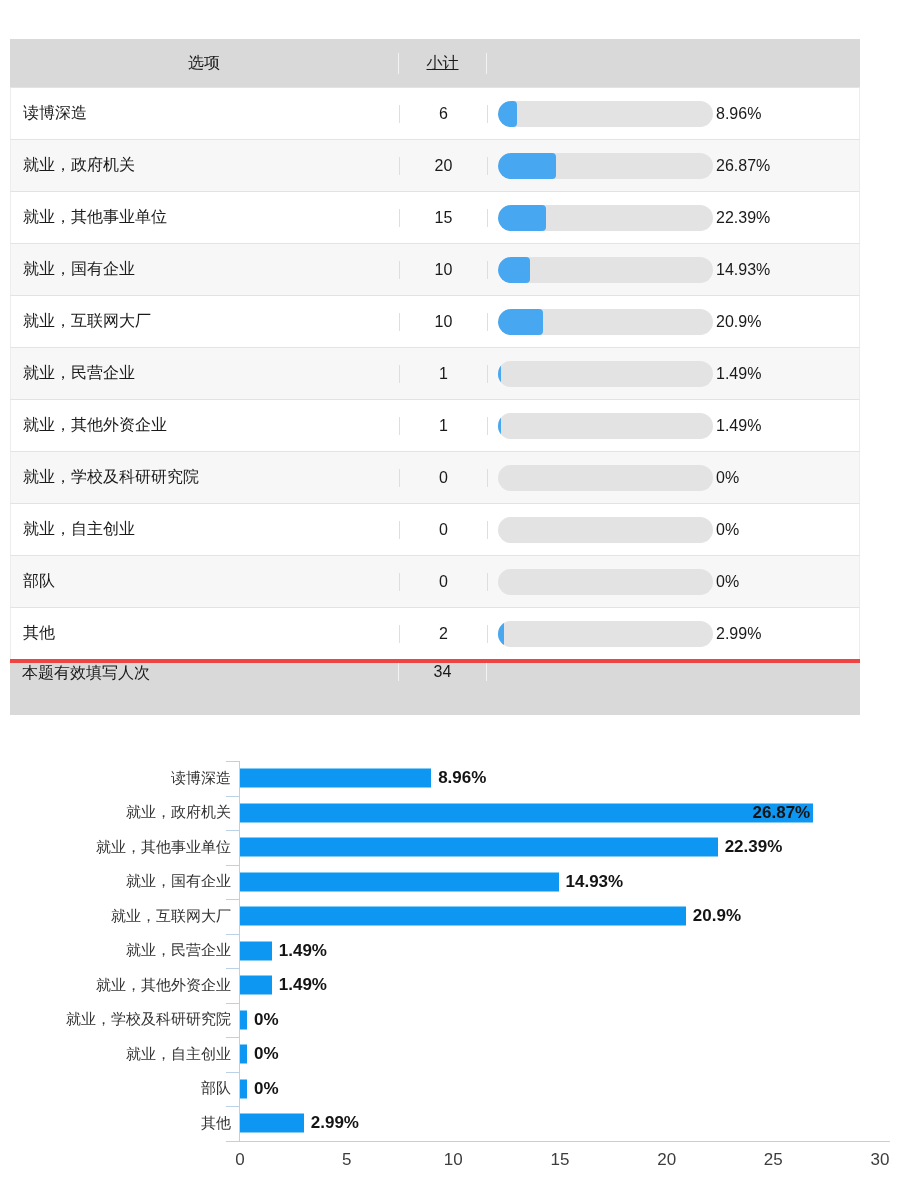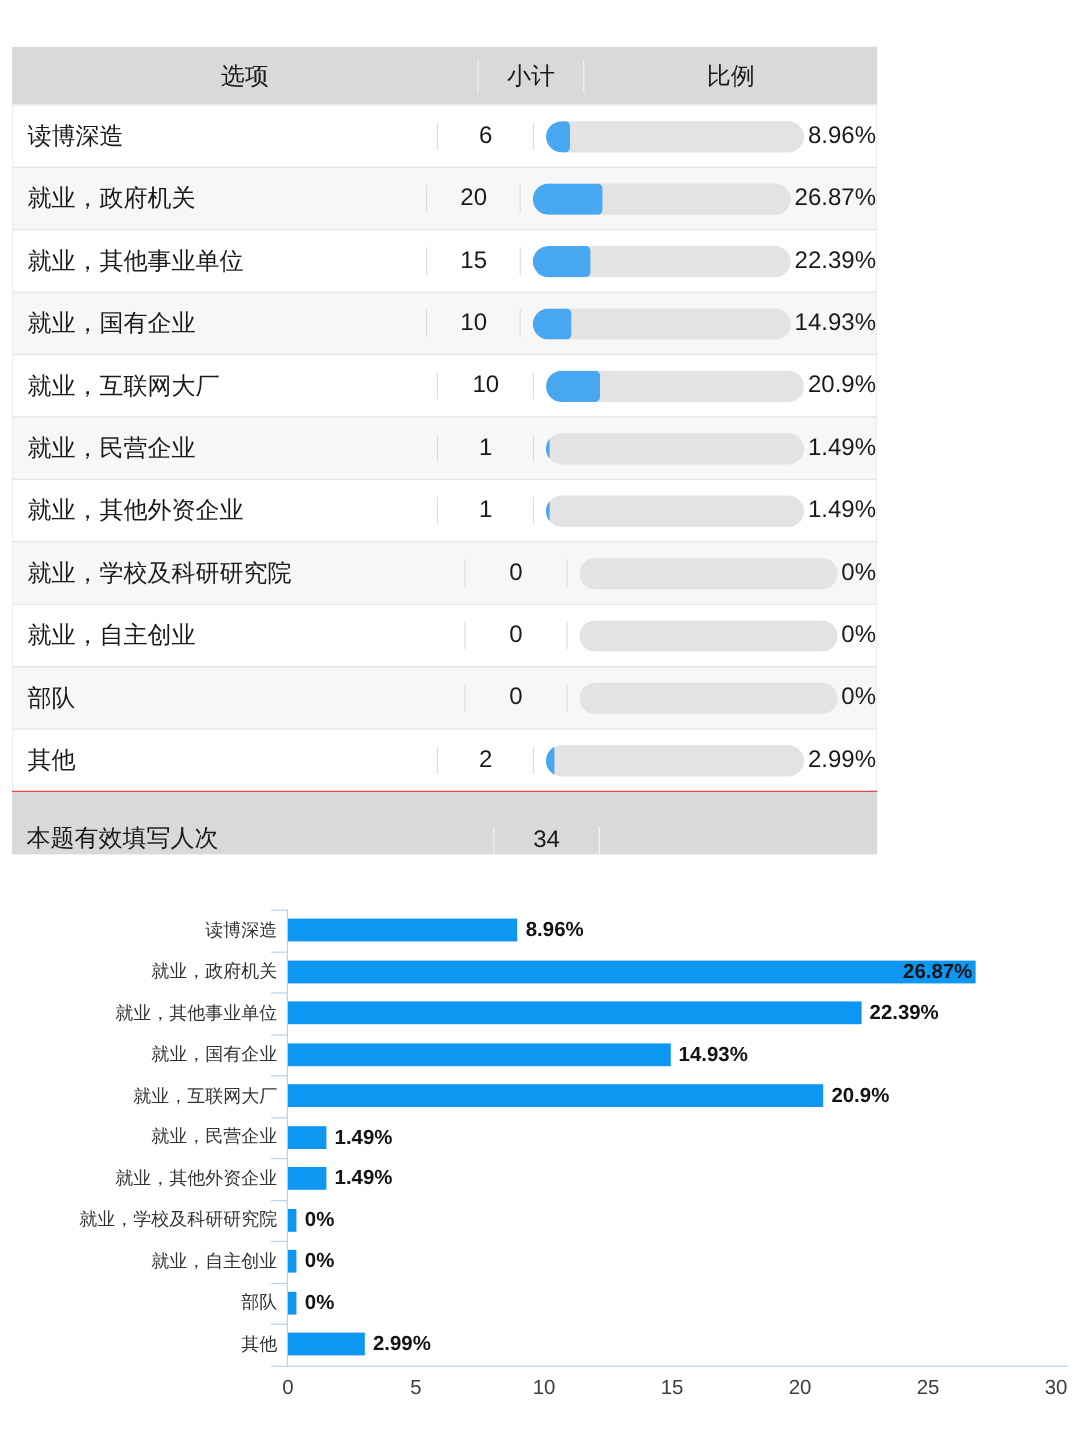--- a/index.html
+++ b/index.html
@@ -6,37 +6,37 @@
   body{
     width:901px;height:1201px;background:#ffffff;
     font-family:"Liberation Sans","DejaVu Sans",sans-serif;
     color:#1a1a1a;overflow:hidden;
   }
   
   .question-title{padding:7px 0 0 20px;font-size:22px;line-height:32px;color:#0a0a0a;white-space:nowrap;}
   .q-underline{border-bottom:2px solid #3b82e0;padding-bottom:1px;}
   .qtype{color:#0b5ce8;margin-left:42px;}
   
-  .result-table{margin:39px 0 16px 10px;width:721px;font-size:20px;}
+  .result-table{margin:39px 0 16px 10px;width:850px;font-size:16px;}
   .thead{display:flex;align-items:center;height:48px;background:#d9d9d9;color:#1a1a1a;}
   .thead .c-opt{text-align:center;}
-  .thead .c-cnt{border-left:1px solid #f2f2f2;border-right:1px solid #f2f2f2;}
+  .thead .c-cnt{border-left:1px solid #f2f2f2;border-right:1px solid #f2f2f2;text-decoration:underline;}
   .c-opt{width:388px;box-sizing:border-box;}
   .c-cnt{width:89px;box-sizing:border-box;text-align:center;}
   .c-ratio{flex:1;box-sizing:border-box;}
   .trow{display:flex;align-items:center;height:51px;border-top:1px solid #e3e3e3;background:#ffffff;
         border-left:1px solid #ededed;border-right:1px solid #ededed;}
   .trow.alt{background:#f7f7f7;}
   .trow .c-opt{padding-left:12px;}
   .trow .c-cnt{border-left:1px solid #dedede;border-right:1px solid #dedede;}
   .trow .c-ratio{display:flex;align-items:center;padding-left:10px;}
   .track{width:215px;height:26px;background:#e3e3e3;border-radius:13px;overflow:hidden;flex:none;}
   .fill{height:100%;background:#47a7f0;border-radius:13px 4px 4px 13px;}
   .pct{margin-left:3px;white-space:nowrap;}
-  .tfoot{display:flex;align-items:flex-end;height:52px;background:#d9d9d9;border-top:1px solid #ef4444;gap:13px;}
+  .tfoot{display:flex;align-items:flex-start;height:52px;background:#d9d9d9;border-top:4px solid #ef4444;}
   .tfoot .c-opt{padding-left:12px;}
   .tfoot .c-cnt{border-left:1px solid #f2f2f2;border-right:1px solid #f2f2f2;}
   
   .chart{position:relative;margin-top:46px;width:901px;height:425px;}
   #chart-rows{position:relative;}
   .crow{display:flex;align-items:center;height:34.5px;}
   .clabel{width:231px;text-align:right;padding-right:9px;font-size:15px;color:#333;white-space:nowrap;flex:none;}
   .cbar-area{position:relative;width:645px;height:100%;flex:none;}
   .cbar{position:absolute;left:0;top:50%;transform:translateY(-50%);height:19px;background:#0d97f2;}
   .cval{position:absolute;top:50%;transform:translateY(-50%);font-size:17px;font-weight:700;color:#141414;white-space:nowrap;}
@@ -50,21 +50,20 @@
 </head>
 <body>
 
 <div class="page">
 
 
   <div class="result-table">
     <div class="thead">
       <div class="c-opt">选项</div>
       <div class="c-cnt">小计</div>
-      <div class="c-ratio" style="text-align:center;">比例</div>
     </div>
     <div id="table-body">
   <div class="trow">
     <div class="c-opt">读博深造</div>
     <div class="c-cnt">6</div>
     <div class="c-ratio">
       <div class="track">
         <div class="fill" style="width: 8.96%; background: rgb(71, 167, 240);"></div>
       </div>
       <span class="pct">8.96%</span>

